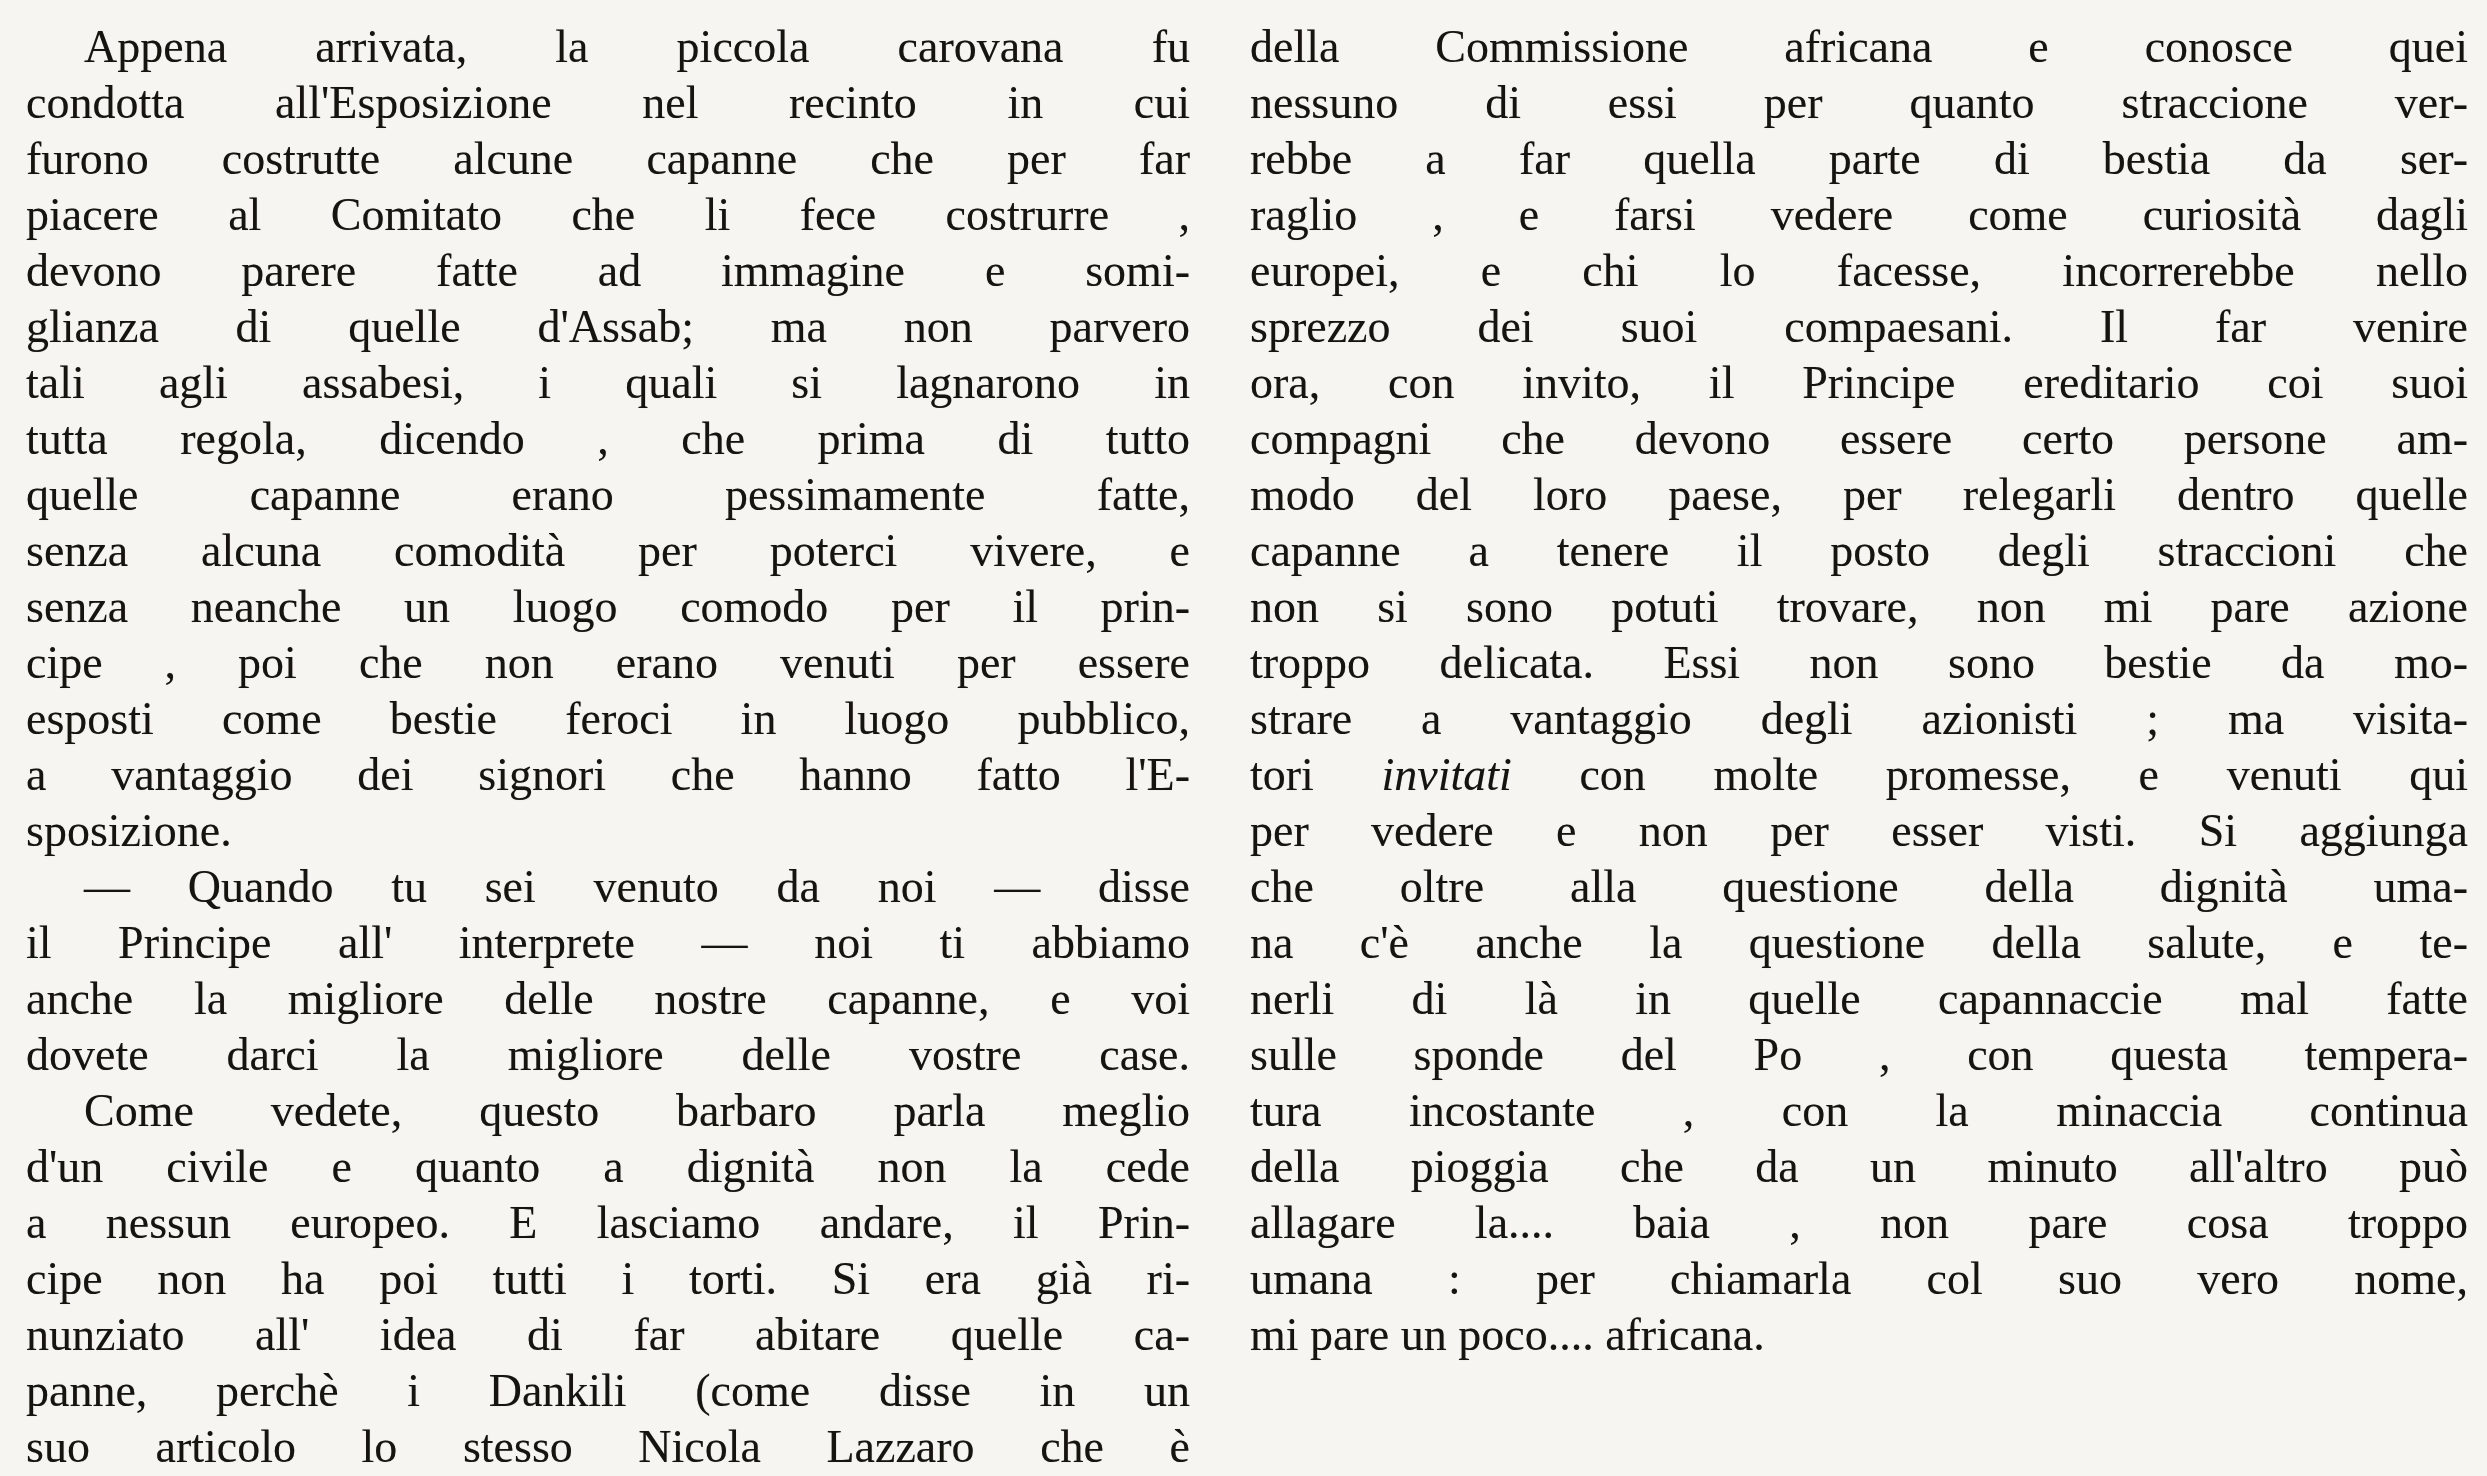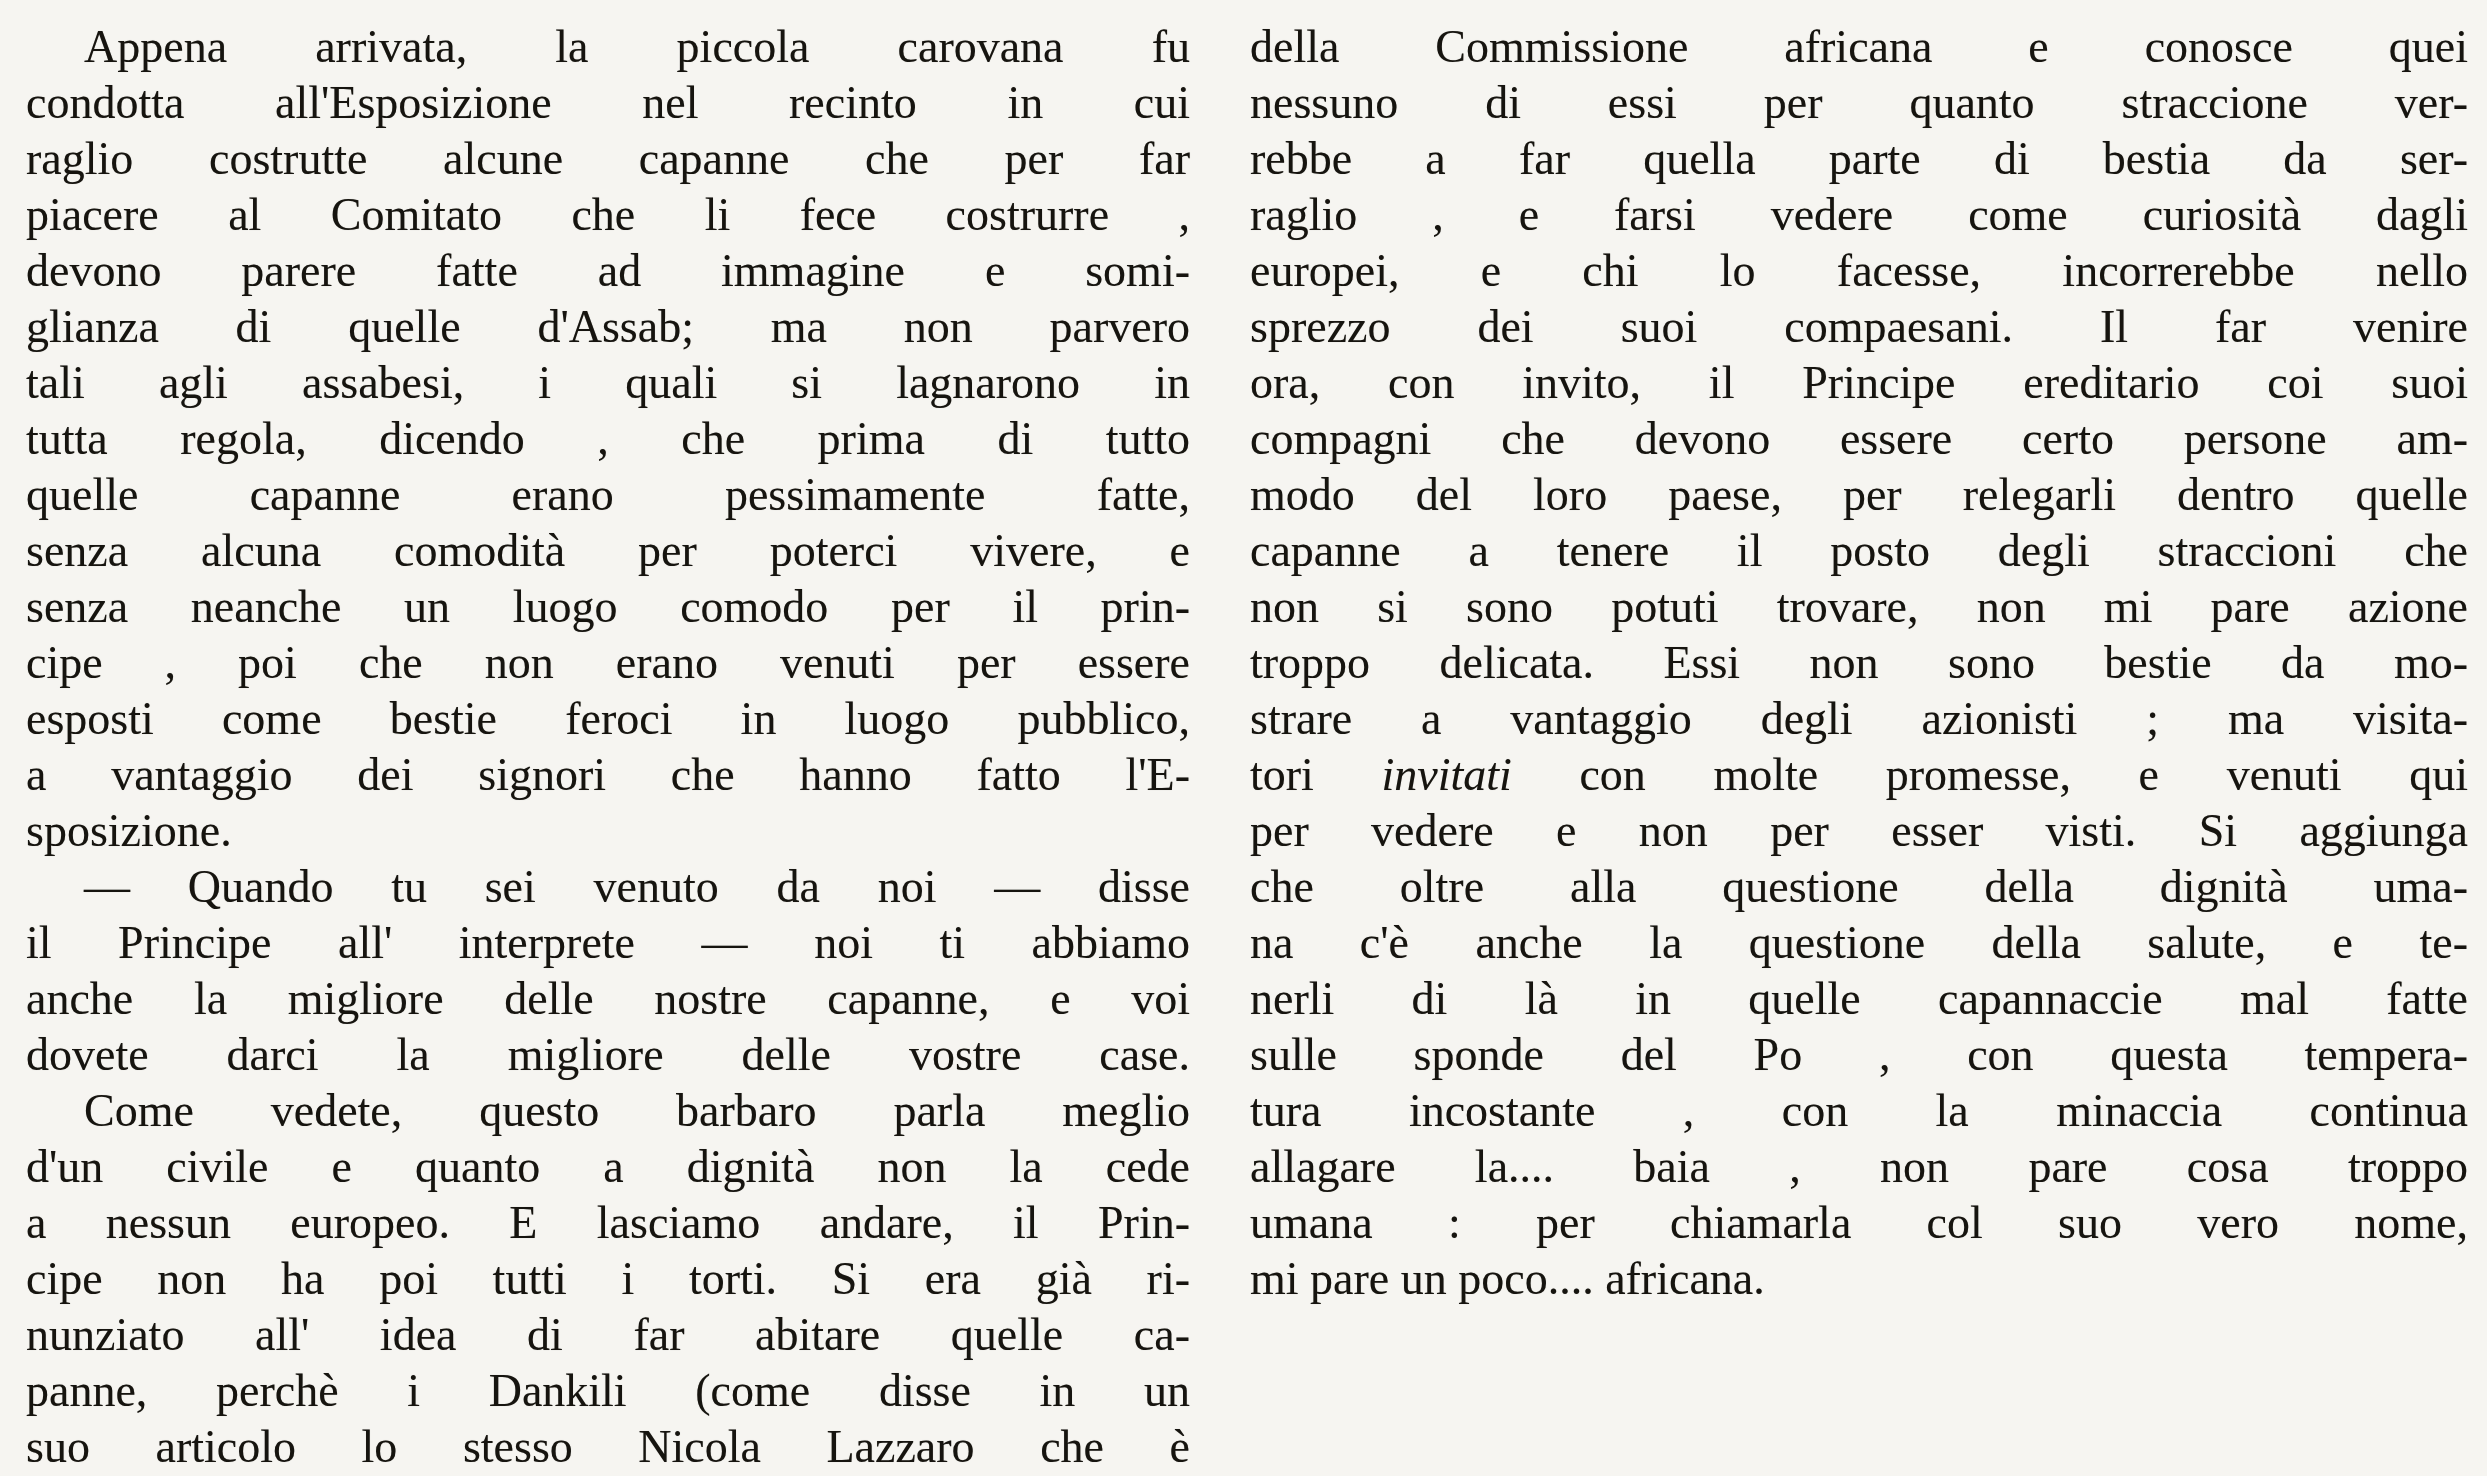--- a/index.html
+++ b/index.html
@@ -52,21 +52,21 @@
     margin-top: 20px;
   }
 </style>
 </head>
 <body>
 
 <div class="page">
   <section class="column col-left">
       <div class="line indent">Appena arrivata, la piccola carovana fu</div>
       <div class="line">condotta all'Esposizione nel recinto in cui</div>
-      <div class="line">raglio costrutte alcune capanne che per far</div>
+      <div class="line">furono costrutte alcune capanne che per far</div>
       <div class="line">piacere al Comitato che li fece costrurre ,</div>
       <div class="line">devono parere fatte ad immagine e somi-</div>
       <div class="line">glianza di quelle d'Assab; ma non parvero</div>
       <div class="line">tali agli assabesi, i quali si lagnarono in</div>
       <div class="line">tutta regola, dicendo , che prima di tutto</div>
       <div class="line">quelle capanne erano pessimamente fatte,</div>
       <div class="line">senza alcuna comodità per poterci vivere, e</div>
       <div class="line">senza neanche un luogo comodo per il prin-</div>
       <div class="line">cipe , poi che non erano venuti per essere</div>
       <div class="line">esposti come bestie feroci in luogo pubblico,</div>
@@ -98,18 +98,19 @@
       <div class="line">non si sono potuti trovare, non mi pare azione</div>
       <div class="line">troppo delicata. Essi non sono bestie da mo-</div>
       <div class="line">strare a vantaggio degli azionisti ; ma visita-</div>
       <div class="line"><span class="">tori </span><span class="it">invitati</span><span class=""> con molte promesse, e venuti qui</span></div>
       <div class="line">per vedere e non per esser visti. Si aggiunga</div>
       <div class="line">che oltre alla questione della dignità uma-</div>
       <div class="line">na c'è anche la questione della salute, e te-</div>
       <div class="line">nerli di là in quelle capannaccie mal fatte</div>
       <div class="line">sulle sponde del Po , con questa tempera-</div>
       <div class="line">tura incostante , con la minaccia continua</div>
+      <div class="line">della pioggia che da un minuto all'altro può</div>
       <div class="line">allagare la.... baia , non pare cosa troppo</div>
       <div class="line">umana : per chiamarla col suo vero nome,</div>
       <div class="line end">mi pare un poco.... africana.</div>
     </section>
 </div>
 
 
 </body></html>

